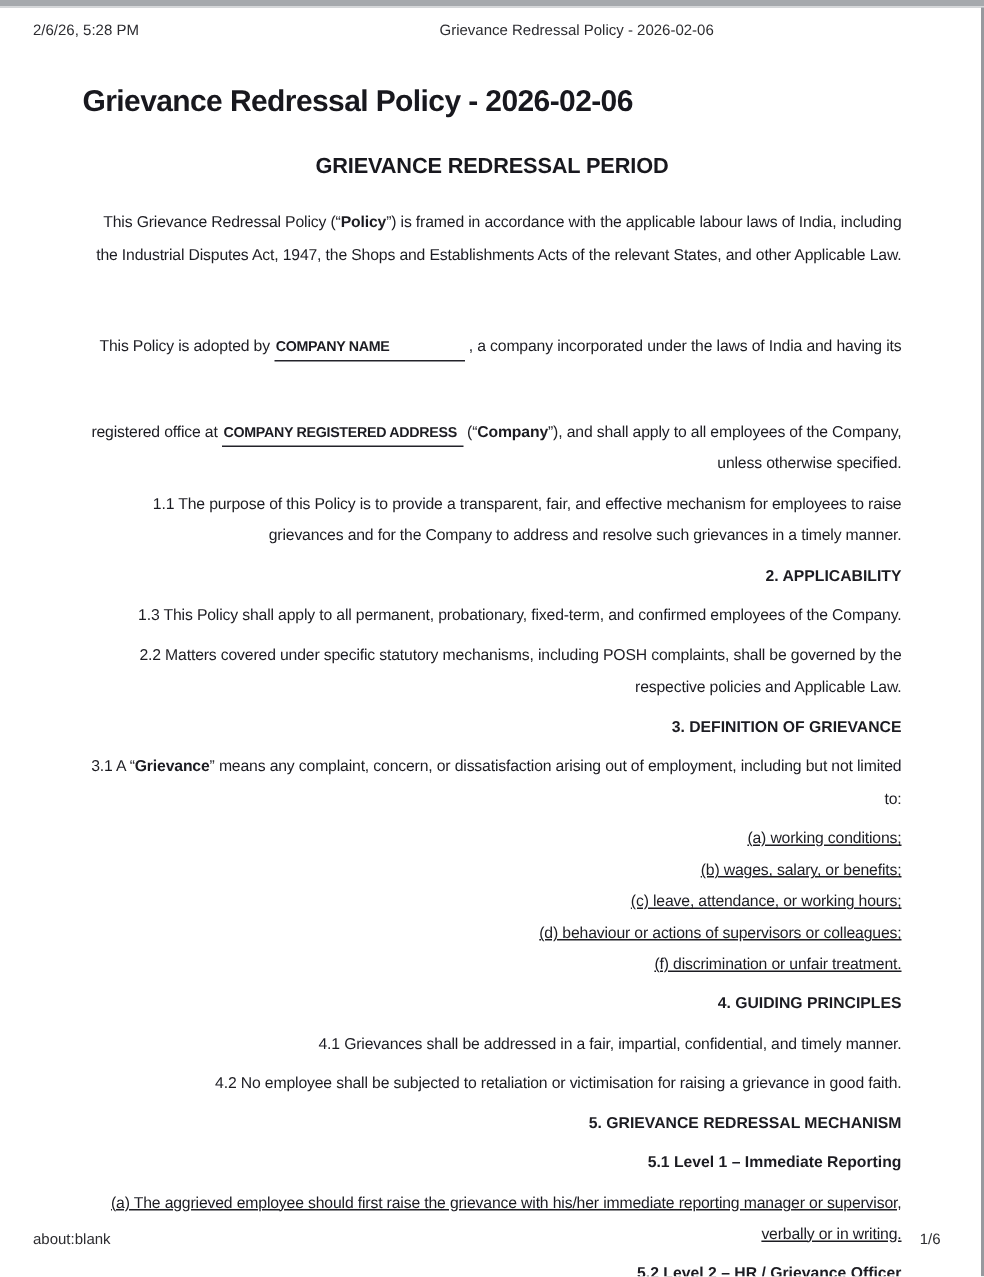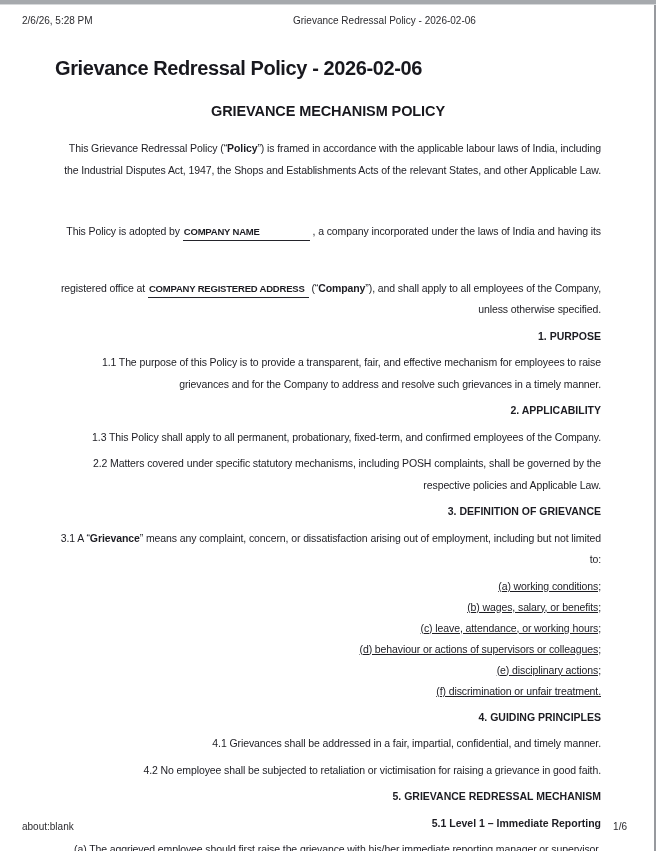--- a/index.html
+++ b/index.html
@@ -74,37 +74,35 @@
   <div class="topbar"></div>
   <div class="rightedge"></div>
 
   <div class="print-header">
     <span class="ph-date">2/6/26, 5:28 PM</span>
     <span class="ph-title">Grievance Redressal Policy - 2026-02-06</span>
   </div>
 
   <div class="content">
     <h1 class="doc-title">Grievance Redressal Policy - 2026-02-06</h1>
-    <h2 class="doc-heading">GRIEVANCE MECHANISM POLICY</h2>
+    <h2 class="doc-heading">GRIEVANCE REDRESSAL PERIOD</h2>
     <div>
         <div class="blk p first"><span>This Grievance Redressal Policy (“</span><span class="b">Policy</span><span>”) is framed in accordance with the applicable labour laws of India, including the Industrial Disputes Act, 1947, the Shops and Establishments Acts of the relevant States, and other Applicable Law.</span></div>
         <div class="blk p"><span>This Policy is adopted by </span><span class="field" style="padding-right: 50px;">COMPANY NAME</span><span> , a company incorporated under the laws of India and having its registered office at </span><span class="field" style="padding-right: 4px;">COMPANY REGISTERED ADDRESS</span><span> (“</span><span class="b">Company</span><span>”), and shall apply to all employees of the Company, unless otherwise specified.</span></div>
-        <div class="blk h"><span>1. PURPOSE</span></div>
         <div class="blk p"><span>1.1 The purpose of this Policy is to provide a transparent, fair, and effective mechanism for employees to raise grievances and for the Company to address and resolve such grievances in a timely manner.</span></div>
         <div class="blk h"><span>2. APPLICABILITY</span></div>
         <div class="blk p"><span>1.3 This Policy shall apply to all permanent, probationary, fixed-term, and confirmed employees of the Company.</span></div>
         <div class="blk p"><span>2.2 Matters covered under specific statutory mechanisms, including POSH complaints, shall be governed by the respective policies and Applicable Law.</span></div>
         <div class="blk h"><span>3. DEFINITION OF GRIEVANCE</span></div>
         <div class="blk p"><span>3.1 A “</span><span class="b">Grievance</span><span>” means any complaint, concern, or dissatisfaction arising out of employment, including but not limited to:</span></div>
         <div class="blk lines">
           <div class="line"><span>(a) working conditions;</span></div>
           <div class="line"><span>(b) wages, salary, or benefits;</span></div>
           <div class="line"><span>(c) leave, attendance, or working hours;</span></div>
           <div class="line"><span>(d) behaviour or actions of supervisors or colleagues;</span></div>
-          <div class="line"><span>(e) disciplinary actions;</span></div>
           <div class="line"><span>(f) discrimination or unfair treatment.</span></div>
         </div>
         <div class="blk h"><span>4. GUIDING PRINCIPLES</span></div>
         <div class="blk p"><span>4.1 Grievances shall be addressed in a fair, impartial, confidential, and timely manner.</span></div>
         <div class="blk p"><span>4.2 No employee shall be subjected to retaliation or victimisation for raising a grievance in good faith.</span></div>
         <div class="blk h"><span>5. GRIEVANCE REDRESSAL MECHANISM</span></div>
         <div class="blk h"><span>5.1 Level 1 – Immediate Reporting</span></div>
         <div class="blk lines">
           <div class="line"><span>(a) The aggrieved employee should first raise the grievance with his/her immediate reporting manager or supervisor, verbally or in writing.</span></div>
         </div>

